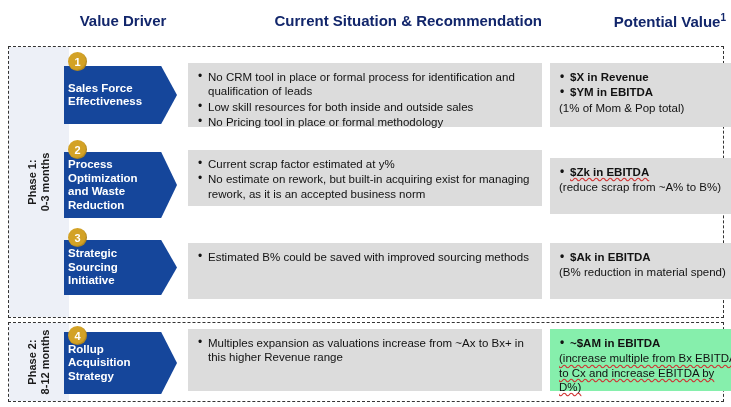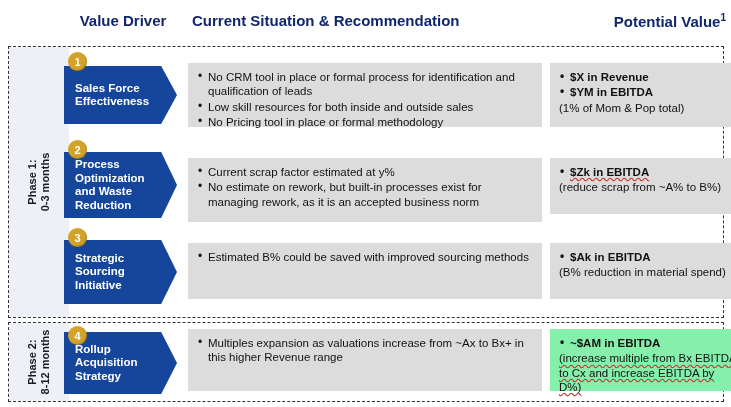--- a/index.html
+++ b/index.html
@@ -17,21 +17,21 @@
   }
   .col-head{
     position:absolute;top:12px;
     color:#12266B;
     font-weight:bold;
     font-size:15px;
     text-underline-offset:3px;
     white-space:nowrap;
   }
   .col-head.h1{left:38px;width:170px;text-align:center;}
-  .col-head.h2{left:192px;width:350px;text-align:left;}
+  .col-head.h2{left:192px;width:350px;text-align:right;}
   .col-head.h3{left:548px;width:178px;text-align:right;}
   .col-head sup{font-size:10px;text-decoration:none;vertical-align:super;}
 
   
   .phase-box{
     position:absolute;
     border:1px dashed #333333;
     background:#ffffff;
     box-sizing:border-box;
   }
@@ -56,21 +56,21 @@
 
   
   .chev{
     position:absolute;
     left:4px;
     width:113px;
     background:#15469B;
     clip-path:polygon(0 0, 86% 0, 100% 50%, 86% 100%, 0 100%);
     display:flex;align-items:center;
     box-sizing:border-box;
-    padding-left:11px;padding-right:20px;
+    padding-left:4px;padding-right:20px;
   }
   .chev .chev-txt{
     color:#ffffff;font-weight:bold;font-size:11.5px;line-height:13.5px;
   }
 
   
   .badge{
     position:absolute;
     left:8px;
     width:19px;height:19px;border-radius:50%;
@@ -160,37 +160,37 @@
 <div class="item-row">
   <div class="badge" style="top:140px">2</div>
   <div class="chev" style="top:152px;height:66px">
     <div class="chev-txt">
       <span>Process</span><br>
       <span>Optimization</span><br>
       <span>and Waste</span><br>
       <span>Reduction</span>
     </div>
   </div>
-  <div class="panel mid" style="top:158px;height:64px">
+  <div class="panel mid" style="top:150px;height:56px">
     <ul class="blist">
       <li>Current scrap factor estimated at y%</li>
-      <li>No estimate on rework, but built-in processes exist for managing rework, as it is an accepted business norm</li>
+      <li>No estimate on rework, but built-in acquiring exist for managing rework, as it is an accepted business norm</li>
     </ul>
   </div>
   <div class="panel right" style="top:158px;height:56px">
     <ul class="blist">
       <li class="b sp">$Zk in EBITDA</li>
     </ul>
     <div class="note">(reduce scrap from ~A% to B%)</div>
   </div>
 </div>
 
 <div class="item-row">
   <div class="badge" style="top:228px">3</div>
-  <div class="chev" style="top:240px;height:64px">
+  <div class="chev" style="top:240px;height:55px">
     <div class="chev-txt">
       <span>Strategic</span><br>
       <span>Sourcing</span><br>
       <span>Initiative</span>
     </div>
   </div>
   <div class="panel mid" style="top:243px;height:56px">
     <ul class="blist">
       <li>Estimated B% could be saved with improved sourcing methods</li>
     </ul>

